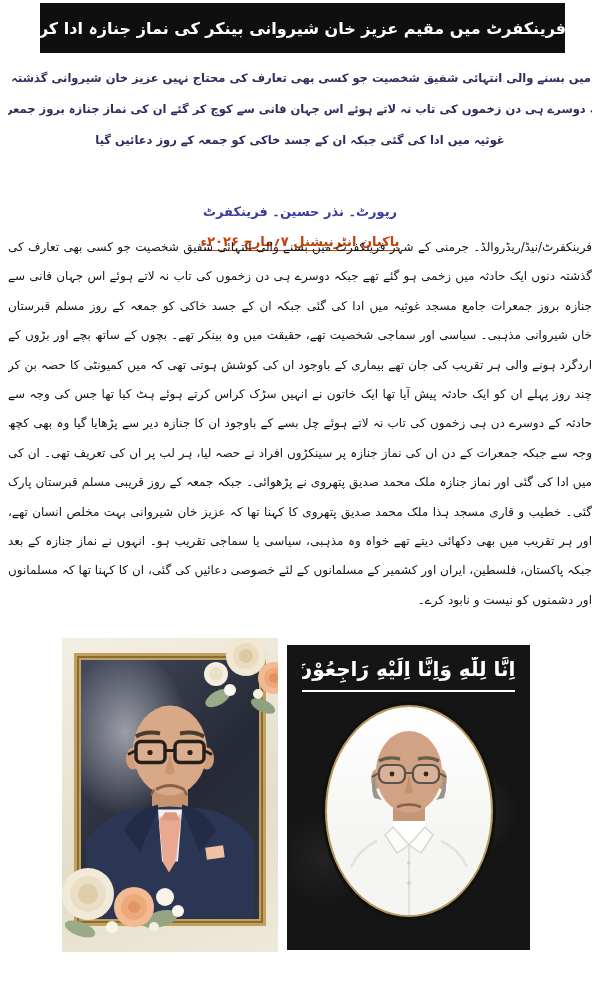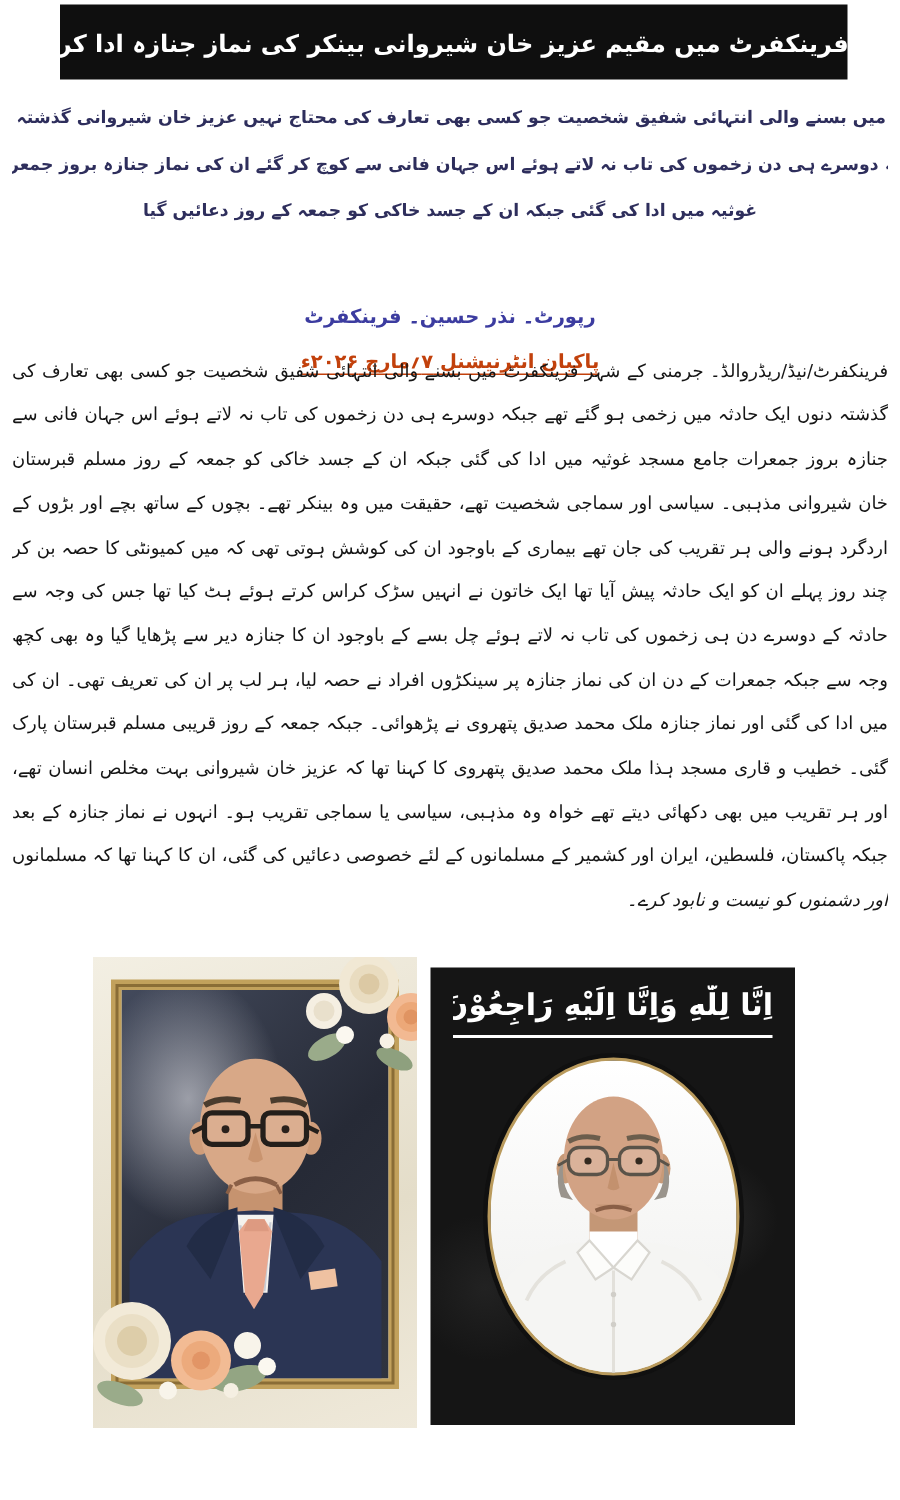--- a/index.html
+++ b/index.html
@@ -36,21 +36,21 @@
     height:30px; display:flex; align-items:center; justify-content:center;
     color:#c2410c; font-weight:bold; font-size:13px; direction:rtl; white-space:nowrap;
     text-decoration:underline; text-underline-offset:4px; text-decoration-thickness:1px;
   }
   
   .body-text { position:absolute; left:8px; top:233px; width:584px; direction:rtl; }
   .bline {
     height:29.4px; overflow:hidden; color:#151515; font-size:12px;
     text-align:justify; text-align-last:justify; line-height:29.4px; direction:rtl;
   }
-  .bline.last { text-align-last:right;font-style:italic; }
+  .bline.last { text-align-last:right; }
   
   .photo-left {
     position:absolute; left:62px; top:638px; width:216px; height:314px;
     background:linear-gradient(160deg,#f3efe3,#e4ddc9 60%,#efe9da);
     overflow:hidden;
   }
   .gold-frame {
     position:absolute; left:12px; top:15px; right:12px; bottom:26px;
     border:7px solid #c2a15c; outline:2px solid #8a6d36; outline-offset:-5px;
     background:

